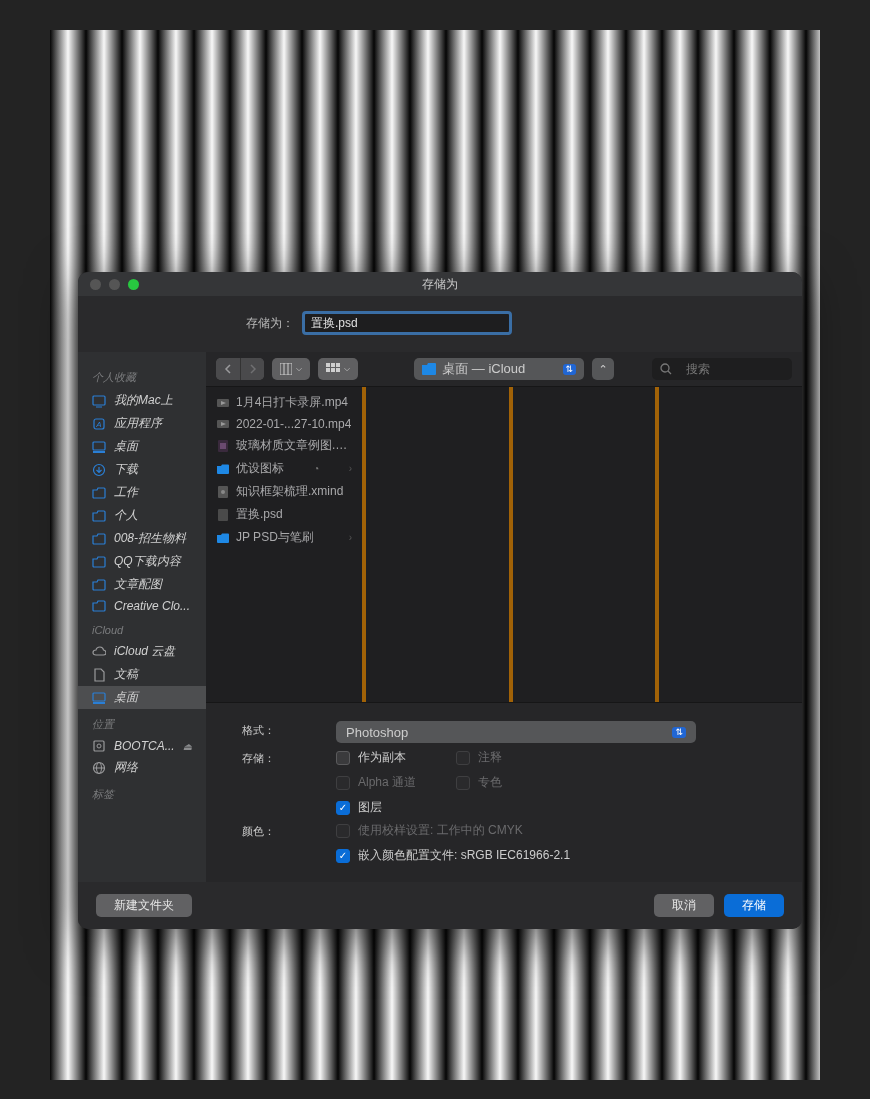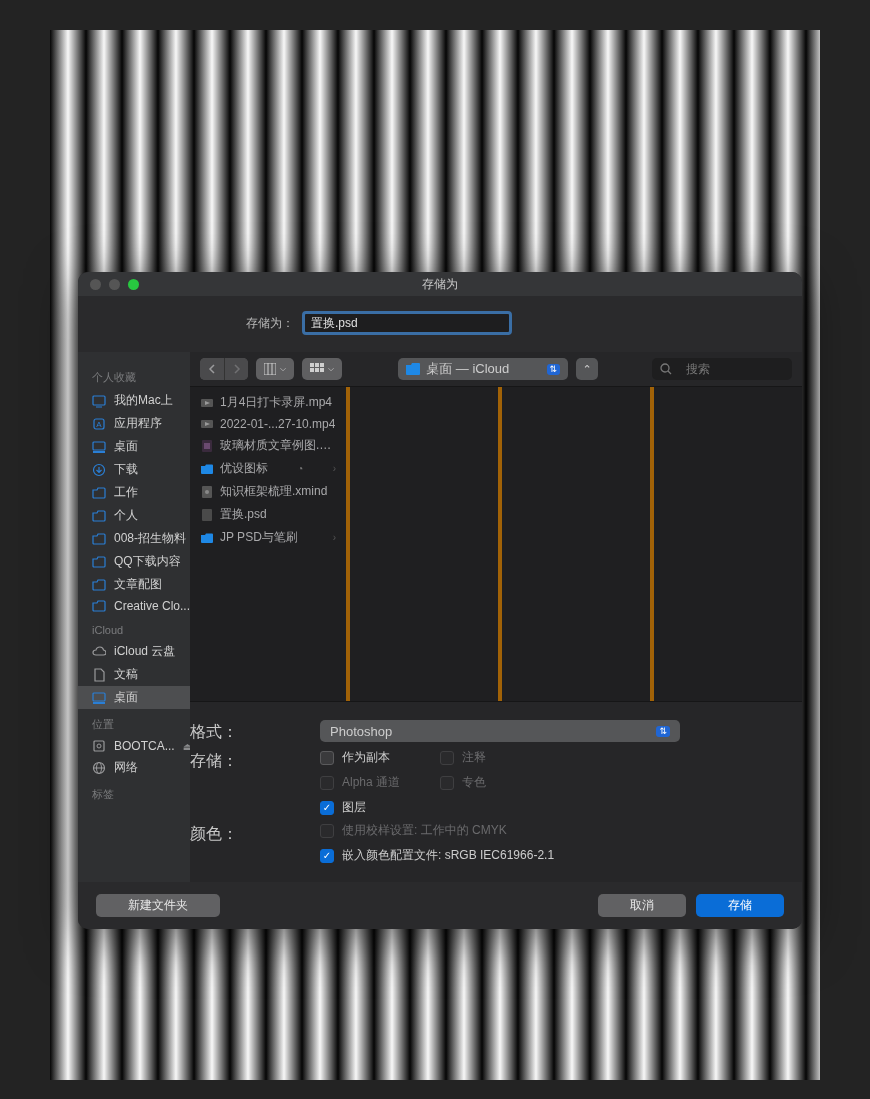--- a/index.html
+++ b/index.html
@@ -42,24 +42,25 @@
       justify-content: center;
       position: relative;
     }
     .traffic { position: absolute; left: 12px; display: flex; gap: 8px; }
     .dot { width: 11px; height: 11px; border-radius: 50%; background: #555; }
     .dot.green { background: #28c840; }
     .title { font-size: 12px; color: #c8c8c8; }
 
     .main { display: flex; flex: 1; min-height: 530px; }
     .sidebar {
-      width: 112px;
+      width: 128px;
       background: #2f3032;
       padding: 10px 0;
       font-size: 12px;
+      font-style: italic;
     }
     .section-label { color: #7b7c7e; font-size: 11px; padding: 4px 14px; margin-top: 4px; }
     .side-item {
       display: flex; align-items: center; gap: 8px;
       padding: 3px 14px; color: #d1d1d1; cursor: pointer;
       white-space: nowrap; overflow: hidden; text-overflow: ellipsis;
     }
     .side-item.selected { background: #4d4e50; }
     .side-icon { width: 14px; height: 14px; flex-shrink: 0; display:flex; align-items:center; justify-content:center; }
     .eject-icon { color:#8a8b8d; font-size:10px; margin-left:auto; }
@@ -100,21 +101,21 @@
     .browser { flex:1; display:flex; background:#1f1f21; border-top:1px solid #161617; border-bottom:1px solid #161617; }
     .column { border-right: 4px solid #a16207; min-width: 30px; }
     .column.main-col { width: 160px; padding: 4px 0; }
     .file-item { display:flex; align-items:center; gap:6px; padding:3px 10px; font-size:12px; color:#a9a9ab; white-space:nowrap; overflow:hidden; cursor:pointer; }
     .file-item .fic { width:14px; flex-shrink:0; text-align:center; }
     .file-item .chev { margin-left:auto; color:#555; font-size:10px; }
     .file-item .clock { margin-left:auto; color:#777; font-size:10px; }
 
     .options { background:#262628; padding: 12px 0; }
     .opt-row { display:flex; align-items:flex-start; margin: 6px 0; }
-    .opt-label { width:130px; text-align:left; padding-right:25px; color:#c8c8c8; font-size:16px; padding-top:2px; }
+    .opt-label { width:130px; text-align:center; padding-right:25px; color:#c8c8c8; font-size:11px; padding-top:2px; }
     .opt-body { flex:1; }
     .format-select {
       width:360px; background:#555658; border-radius:5px; height:22px;
       display:flex; align-items:center; padding:0 10px; cursor:pointer;
     }
     .format-select .arrows { background:#2066d4; color:#fff; border-radius:3px; font-size:9px; padding:1px 3px; line-height:1; margin-left:auto; }
     .check-grid { display:flex; gap: 40px; }
     .check-col { display:flex; flex-direction:column; gap:8px; }
     .check-item { display:flex; align-items:center; gap:8px; font-size:12px; }
     .check-item.disabled { color:#6a6a6c; }
@@ -124,21 +125,21 @@
       background:#3a3a3c; color:#fff; cursor:pointer;
     }
     .chk.checked { background:#0a6dd7; border-color:#0a6dd7; }
     .chk.disabled { border-color:#3f3f41; background:#2a2a2c; cursor:default; }
 
     .footer {
       display:flex; align-items:center; padding: 12px 18px;
       background:#2a2a2c; gap:10px;
     }
     .btn {
-      padding: 3px 32px; border-radius:5px; background:#616163;
+      padding: 3px 18px; border-radius:5px; background:#616163;
       color:#e8e8e8; cursor:pointer; font-size:12px; border:none;
     }
     .btn.primary { background:#0a6dd7; color:#fff; }
     .spacer { flex:1; }
 
     svg { display:block; }
   </style>
 </head>
 <body>
 

